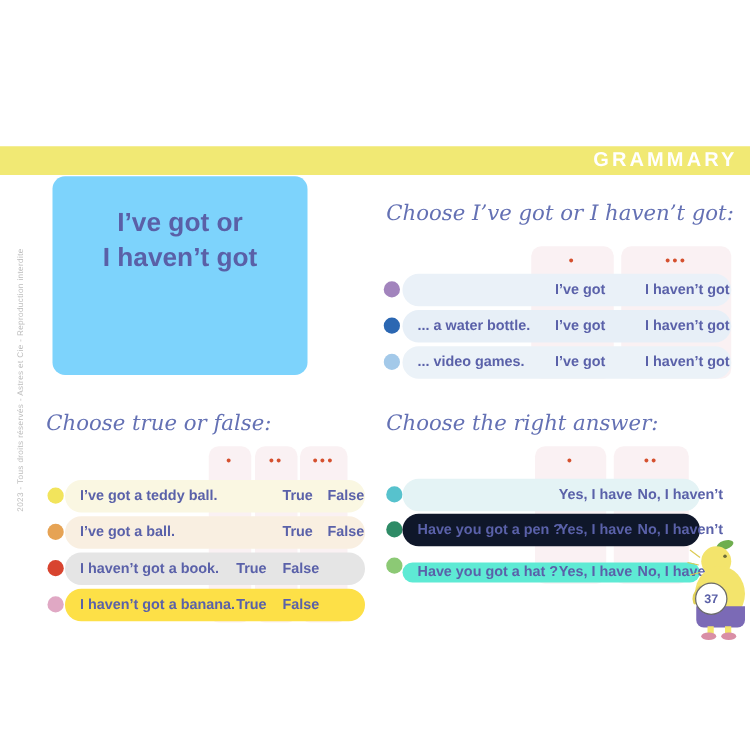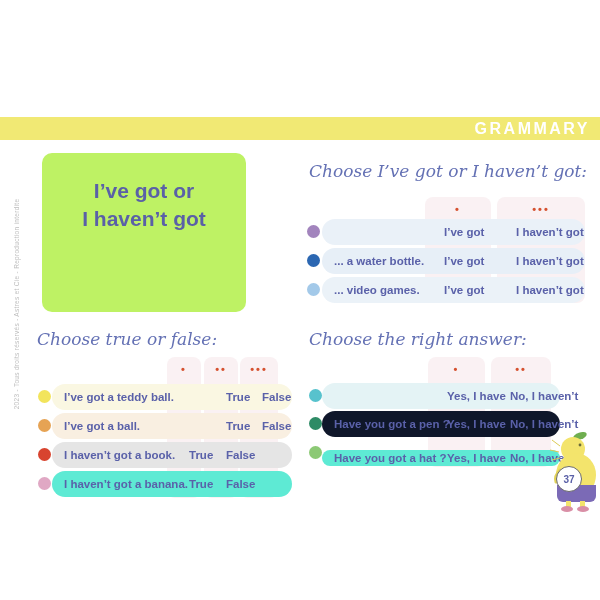--- a/index.html
+++ b/index.html
@@ -10,21 +10,21 @@
   
   .topbar{left:0;top:117px;width:600px;height:23px;background:#F1E974}
   .topbar .hlabel{position:absolute;right:10px;top:50%;transform:translateY(-50%);
     color:#ffffff;font-weight:bold;font-size:16px;letter-spacing:2.5px}
 
   
   .copyright{left:13px;top:416px;transform:rotate(-90deg);transform-origin:0 0;
     width:224px;text-align:center;font-size:6.5px;color:#BDBDBD;white-space:nowrap;letter-spacing:.3px}
 
   
-  .titlecard{left:42px;top:153px;width:204px;height:159px;background:#bef264;border-radius:10px}
+  .titlecard{left:42px;top:141px;width:204px;height:159px;background:#7dd3fc;border-radius:10px}
   .titlecard .tc-text{margin-top:24px;text-align:center;font-size:21px;font-weight:bold;
     color:#5A60A7;line-height:1.35}
 
   
   .heading{font-family:"DejaVu Serif",serif;font-style:italic;color:#6471B4;font-size:17px;white-space:nowrap}
 
   
   .band{background:#FAF1F3;border-radius:8px}
   .dots{color:#D5502E;font-size:11px;font-weight:bold;letter-spacing:2px;text-align:center;line-height:11px}
 
@@ -142,21 +142,21 @@
   <span class="bul" style="background: rgb(216, 68, 47);"></span>
   <div class="pill" style="background: #e5e5e5;">
     <span class="qtext">I haven’t got a book.</span>
     <span class="cell cB1">True</span>
     <span class="cell cB2">False</span>
     <span class="cell cB3"></span>
   </div>
 </div>
 <div class="abs row rowB" style="top:471px">
   <span class="bul" style="background: rgb(224, 168, 196);"></span>
-  <div class="pill" style="background: #5eead4;">
+  <div class="pill" style="background: #fde047;">
     <span class="qtext">I haven’t got a banana.</span>
     <span class="cell cB1">True</span>
     <span class="cell cB2">False</span>
     <span class="cell cB3"></span>
   </div>
 </div>
 
 <div class="abs heading" style="left:309px;top:329px">Choose the right answer:</div>
 
 <div class="abs band" style="left:428px;top:357px;width:57px;height:110px"></div>

